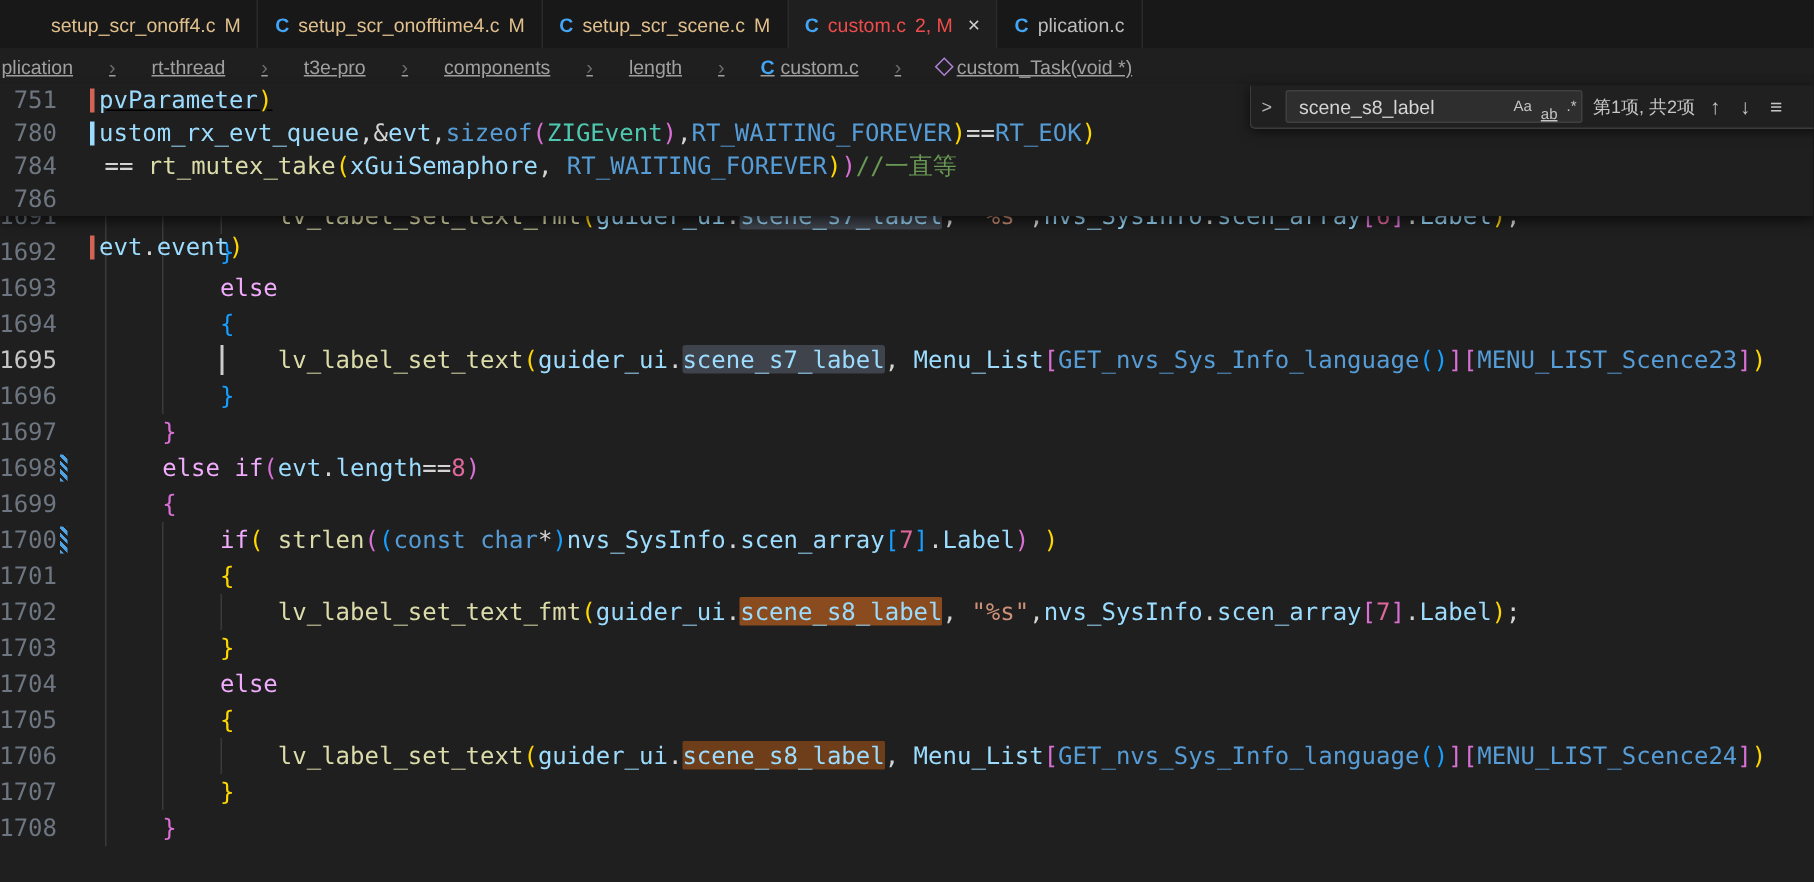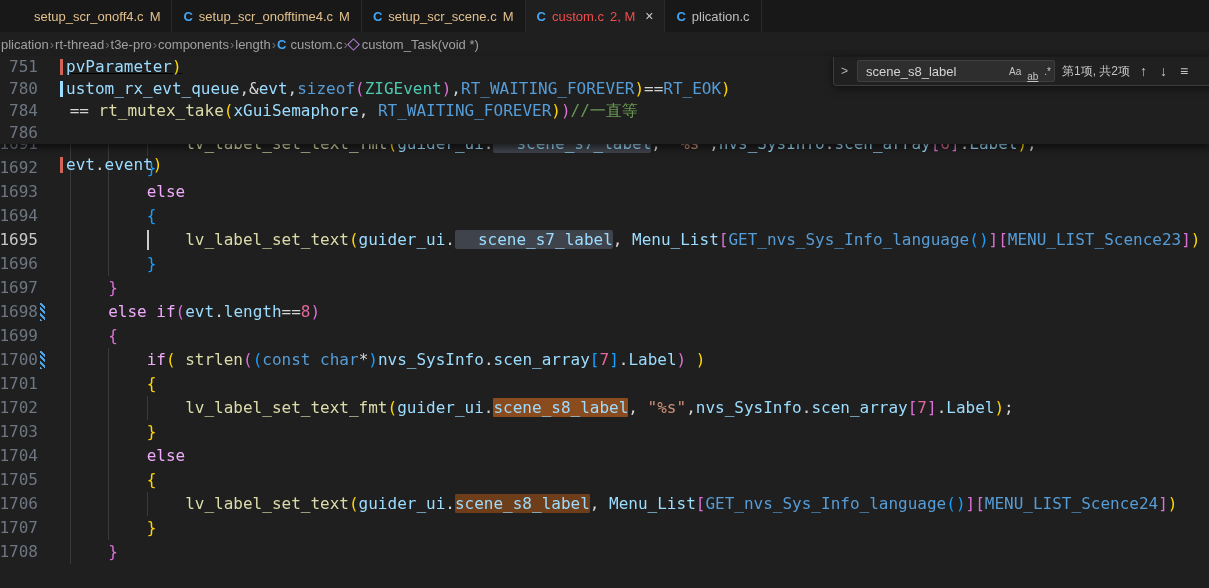--- a/index.html
+++ b/index.html
@@ -11,21 +11,21 @@
   .tab{display:flex;align-items:center;gap:6px;padding:0 11px;border-right:1px solid #2a2a2a;background:#181818;font-size:13px;cursor:pointer;white-space:nowrap;}
   .tab.active{background:#1f1f1f;}
   .tab.clipped{padding-left:2px;margin-left:32px;}
   .cicon{color:#42a5f5;font-weight:bold;font-size:13px;}
   .lbl.mod,.badge.mod{color:#E2C08D;}
   .lbl.err,.badge.err{color:#F14C4C;}
   .lbl.plain{color:#bdbdbd;}
   .tabclose{color:#cfcfcf;font-size:14px;margin-left:4px;}
 
   
-  .breadcrumb{height:24px;background:#1f1f1f;display:flex;align-items:center;padding-left:1px;font-size:13px;color:#a0a0a0;gap:1px;white-space:nowrap;}
+  .breadcrumb{height:24px;background:#1f1f1f;display:flex;align-items:center;padding-left:1px;font-size:13px;color:#a0a0a0;gap:24px;white-space:nowrap;text-decoration:underline;}
   .bc-sep{color:#6d6d6d;font-size:13px;}
   .bc-item{display:flex;align-items:center;gap:4px;cursor:pointer;}
   .micon{width:7px;height:7px;border:1.5px solid #B180D7;transform:rotate(45deg);display:inline-block;}
 
   
   .editor{position:absolute;top:56px;left:0;right:0;bottom:0;background:#1f1f1f;}
   .row{position:relative;height:24px;line-height:24px;font-family:"DejaVu Sans Mono",monospace;font-size:16px;white-space:pre;}
   .srow{height:22px;line-height:22px;}
   .sticky{position:relative;z-index:4;background:#1f1f1f;box-shadow:0 4px 7px rgba(0,0,0,.55);}
   .partial{height:12px;overflow:hidden;}
@@ -38,21 +38,21 @@
   .code{display:inline-block;}
 
   
   .tk-kw{color:#f0abfc}.tk-fn{color:#DCDCAA}.tk-var{color:#9CDCFE}.tk-type{color:#4EC9B0}
   .tk-blue{color:#569CD6}.tk-num{color:#E0679B}.tk-str{color:#CE9178}.tk-com{color:#6A9955}
   .tk-pun{color:#D4D4D4}.tk-txt{color:#D4D4D4}
   .tk-b1{color:#FFD700}.tk-b2{color:#DA70D6}.tk-b3{color:#179FFF}
   .tk-cutr,.tk-cutb{display:inline-block;width:3px;height:16px;vertical-align:-3px;margin-right:3px;}
   .tk-cutr{background:#d16454;}
   .tk-cutb{background:#9CDCFE;}
-  .bg-hl{background:#3f434b;border-radius:2px;padding-left:23px;}
+  .bg-hl{background:#3f434b;border-radius:2px;}
   .bg-m1{background:#8a4c1e;border-radius:1px;}
   .bg-m2{background:#6e3d1a;border-radius:1px;}
 
   
   .findwidget{position:absolute;top:1px;left:833px;width:400px;height:28px;background:#202021;border:1px solid #3c3c3c;border-top:none;display:flex;align-items:center;gap:7px;padding:0 5px;z-index:9;box-shadow:0 2px 8px rgba(0,0,0,.5);border-radius:0 0 4px 4px;}
   .fw-toggle{color:#b5b5b5;font-size:12px;padding:0 2px;cursor:pointer;}
   .fw-input{display:flex;align-items:center;background:#2e2e2e;border:1px solid #3f3f3f;border-radius:2px;height:22px;width:198px;padding-left:6px;box-sizing:border-box;}
   .fw-input input{flex:1;min-width:0;background:transparent;border:none;outline:none;color:#d4d4d4;font-size:13px;font-family:"Liberation Sans",sans-serif;}
   .fw-opt{color:#c5c5c5;font-size:10px;padding:1px 3px;border-radius:2px;cursor:pointer;}
   .fw-word{text-decoration:underline;margin-top:11px;}

